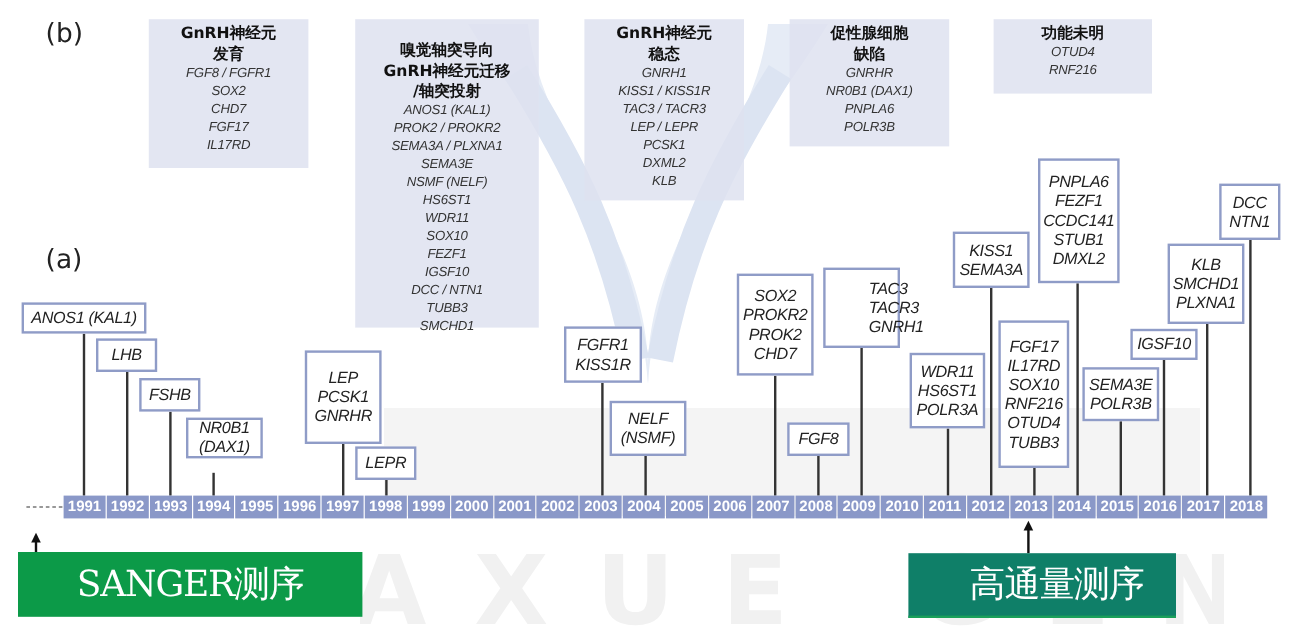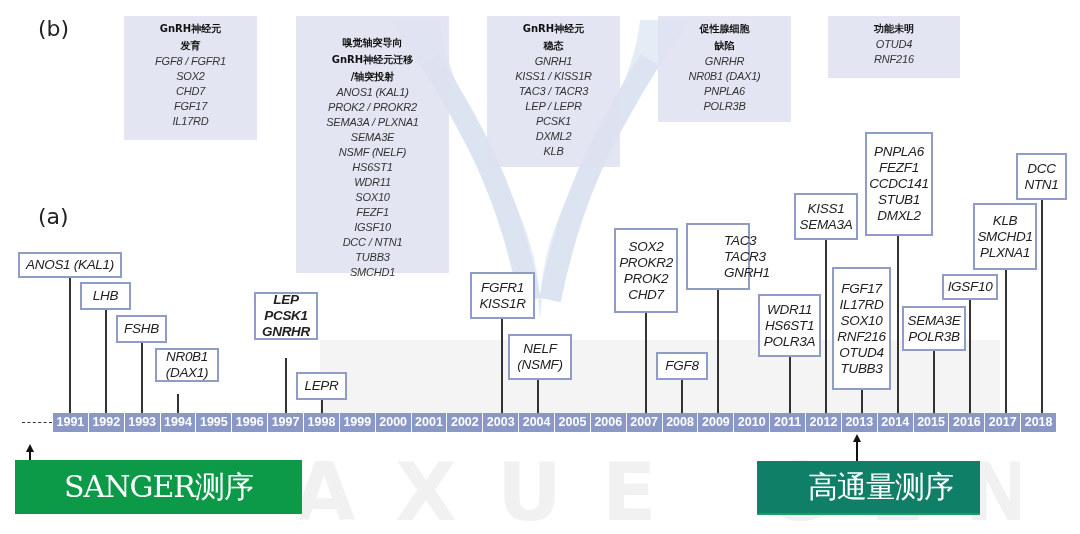--- a/index.html
+++ b/index.html
@@ -1,21 +1,21 @@
 <!DOCTYPE html>
 <html><head>
 <meta charset="utf-8">
 <style>
   html, body { margin: 0; padding: 0; }
   body { width: 1080px; height: 534px; background: #ffffff; position: relative; overflow: hidden; font-family: "Liberation Sans", sans-serif; }
   .wm-logo { position: absolute; left: 330px; top: 0px; width: 420px; height: 330px; pointer-events: none; }
   .wm-text { position: absolute; left: 300px; top: 340px; width: 720px; height: 190px; pointer-events: none; }
   .panel-label { position: absolute; font-family: "DejaVu Sans", sans-serif; font-size: 22px; color: #222; }
   .cat-box { position: absolute; background: rgba(222, 226, 240, 0.85); text-align: center; box-sizing: border-box; padding-top: 4px; }
-  .cat-title { font-family: "DejaVu Sans", sans-serif; font-weight: bold; font-size: 10px; line-height: 17px; color: #111; white-space: pre-line; }
+  .cat-title { font-family: "DejaVu Sans", sans-serif; font-weight: bold; font-size: 13px; line-height: 17px; color: #111; white-space: pre-line; }
   .cat-genes { font-style: italic; font-size: 11px; line-height: 15px; color: #333; letter-spacing: -0.2px; }
   .cat-genes div { white-space: nowrap; }
   .tl-box { position: absolute; background: #ffffff; border: 2.5px solid #8f9cc7; box-sizing: border-box; text-align: center; display: flex; flex-direction: column; justify-content: center; }
   .tl-box div { font-style: italic; font-size: 13.5px; line-height: 16px; color: #222; white-space: nowrap; letter-spacing: -0.3px; }
   .stem { position: absolute; width: 2px; background: #333; }
   .year-bar { position: absolute; left: 53px; top: 413px; height: 19px; display: flex; }
   .year-cell { width: 34.86px; height: 19px; margin-right: 1px; background: #8a98c8; color: #ffffff; font-size: 12.5px; font-weight: bold; line-height: 19px; text-align: center; box-sizing: border-box; }
   .dash { position: absolute; left: 22px; top: 422px; width: 30px; border-top: 1px dashed #333; }
   .arrow-line { position: absolute; width: 2px; background: #111; }
   .arrow-head { position: absolute; width: 0; height: 0; border-left: 4px solid transparent; border-right: 4px solid transparent; border-bottom: 8px solid #111; }
@@ -130,21 +130,21 @@
 <div class="tl-box" style="left:80px; top:282px; width:51px; height:28px;">
   <div>LHB</div>
 </div>
 <div class="tl-box" style="left:116px; top:315px; width:51px; height:28px;">
   <div>FSHB</div>
 </div>
 <div class="tl-box" style="left:155px; top:348px; width:64px; height:34px;">
   <div>NR0B1</div>
   <div>(DAX1)</div>
 </div>
-<div class="tl-box" style="left:254px; top:292px; width:64px; height:48px;font-weight:bold;">
+<div class="tl-box" style="left:254px; top:292px; width:64px; height:78px;">
   <div>LEP</div>
   <div>PCSK1</div>
   <div>GNRHR</div>
 </div>
 <div class="tl-box" style="left:296px; top:372px; width:51px; height:28px;">
   <div>LEPR</div>
 </div>
 <div class="tl-box" style="left:470px; top:272px; width:65px; height:47px;">
   <div>FGFR1</div>
   <div>KISS1R</div>

